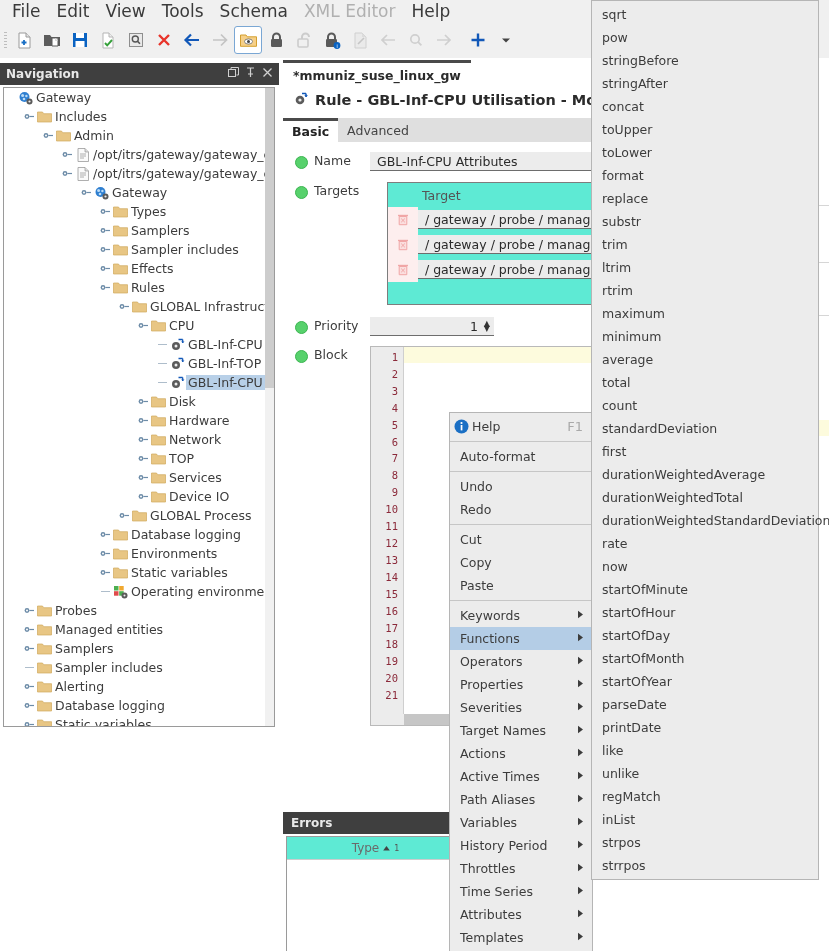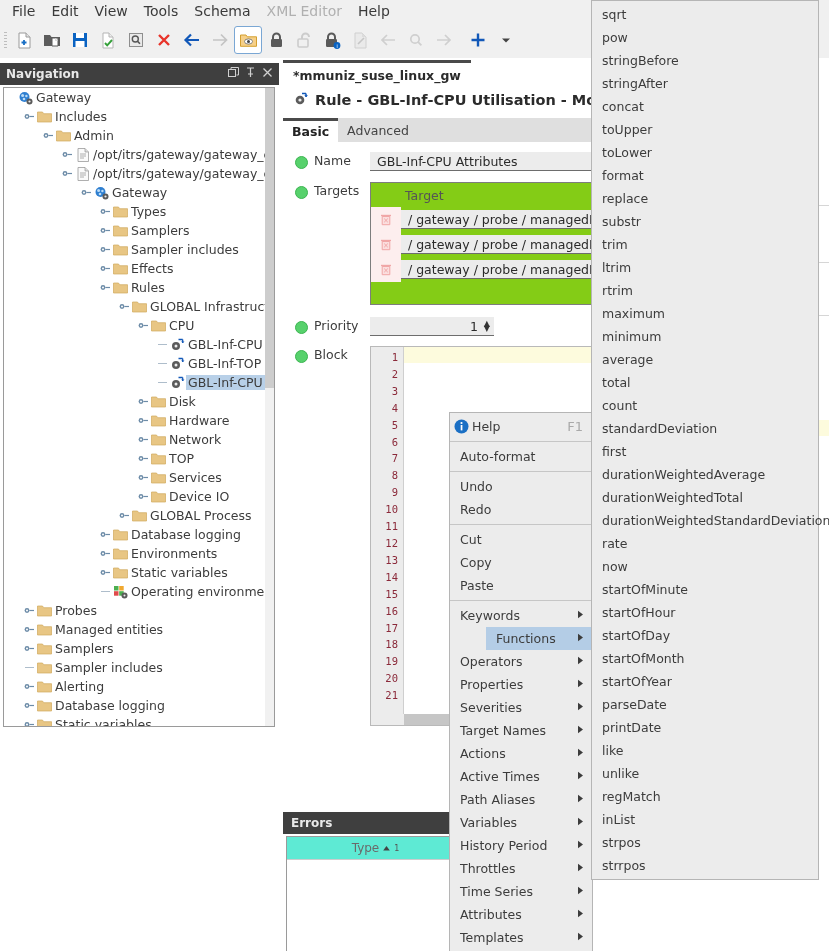--- a/index.html
+++ b/index.html
@@ -8,21 +8,21 @@
     background:#ffffff;
     font-family:"DejaVu Sans","Liberation Sans",sans-serif;
     font-size:12px;color:#3c3c3c;
     overflow:hidden;position:relative;
   }
   .app{position:absolute;inset:0;}
 
   
   .menubar{position:absolute;left:0;top:0;width:829px;height:22px;background:#f0f0f0;
            display:flex;align-items:center;padding-left:4px;box-sizing:border-box;}
-  .menubar .mi{padding:2px 8px;font-size:14px;color:#3a3a3a;cursor:default;}
+  .menubar .mi{padding:2px 8px;font-size:17px;color:#3a3a3a;cursor:default;}
   .menubar .mi.disabled{color:#b0b0b0;}
 
   
   .toolbar{position:absolute;left:0;top:22px;width:829px;height:36px;background:#f0f0f0;
            display:flex;align-items:center;padding-left:2px;box-sizing:border-box;}
   .tbtn{width:28px;height:28px;display:flex;align-items:center;justify-content:center;
         position:relative;cursor:default;}
   .tbtn.sel{border:1px solid #7aa7d4;background:#ffffff;border-radius:3px;box-sizing:border-box;}
   .tsep{width:6px;}
   .grip{width:8px;height:26px;display:flex;flex-direction:column;justify-content:center;gap:2px;}
@@ -61,21 +61,21 @@
   .stab.active{background:#ffffff;border-top:3px solid #4a4a4a;font-weight:bold;color:#222;}
 
   .form{position:absolute;left:0;top:82px;width:546px;height:660px;background:#fff;}
   .frow{display:flex;align-items:flex-start;padding-left:12px;}
   .dot{width:11px;height:11px;border-radius:50%;background:#57d16c;border:1px solid #3cb551;
        margin-top:4px;margin-right:6px;flex:0 0 11px;}
   .flabel{width:56px;font-size:12.5px;color:#3c3c3c;padding-top:1px;}
   .fval{flex:1;}
   .txtfield{height:19px;background:#ececec;border-bottom:1px solid #6d6d6d;
             display:flex;align-items:center;padding-left:7px;box-sizing:border-box;font-size:12.5px;color:#2b2b2b;}
-  .tgt-table{border:1px solid #7d7d7d;background:#84cc16;box-sizing:border-box;}
+  .tgt-table{border:1px solid #7d7d7d;background:#5eead4;box-sizing:border-box;margin-left:17px;}
   .tgt-head{height:24px;display:flex;align-items:center;padding-left:34px;font-size:12.5px;color:#555;}
   .tgt-row{height:25px;display:flex;align-items:center;}
   .tgt-row .del{width:30px;display:flex;align-items:center;justify-content:center;flex:0 0 30px;
        background:#fdeeee;height:25px;}
   .tgt-row .f{flex:1;height:19px;background:#ececec;border-bottom:1px solid #6d6d6d;
        display:flex;align-items:center;padding-left:7px;margin-right:4px;box-sizing:border-box;
        font-size:12.5px;color:#2b2b2b;white-space:nowrap;overflow:hidden;}
   .spin{height:19px;background:#ececec;border-bottom:1px solid #6d6d6d;display:flex;
         align-items:center;justify-content:flex-end;padding-right:4px;box-sizing:border-box;
         font-size:12.5px;color:#2b2b2b;}
@@ -105,21 +105,21 @@
   .rstrip{position:absolute;left:795px;top:60px;width:34px;height:891px;background:#ffffff;}
   .rstrip .rowA{position:absolute;left:0;width:34px;font-size:11px;color:#3c3c3c;
                 border-bottom:1px solid #d6d6d6;box-sizing:border-box;padding-left:2px;
                 display:flex;align-items:center;overflow:hidden;white-space:nowrap;}
 
   
   .ctx{position:absolute;left:449px;top:412px;width:144px;background:#ececec;
        border:1px solid #b5b5b5;box-sizing:border-box;padding:2px 0;}
   .ctxitem{height:23px;display:flex;align-items:center;padding-left:10px;box-sizing:border-box;
            font-size:12.5px;color:#3c3c3c;position:relative;cursor:default;}
-  .ctxitem.hl{background:#b4cde6;margin-left:36px;}
+  .ctxitem.hl{background:#b4cde6;}
   .ctxitem .ilead{width:22px;margin-left:-10px;display:flex;align-items:center;justify-content:center;}
   .ctxitem .shortcut{position:absolute;right:9px;font-size:13px;color:#a9a9a9;}
   .ctxitem .arr{position:absolute;right:8px;font-size:9px;color:#444;}
   .ctxsep{height:1px;background:#c6c6c6;margin:3px 0;}
 
   
   .submenu{position:absolute;left:591px;top:0;width:228px;background:#ececec;
            border:1px solid #b5b5b5;box-sizing:border-box;padding:2px 0;}
   .subitem{height:23px;display:flex;align-items:center;padding-left:10px;box-sizing:border-box;
            font-size:12.5px;color:#3c3c3c;cursor:default;}

